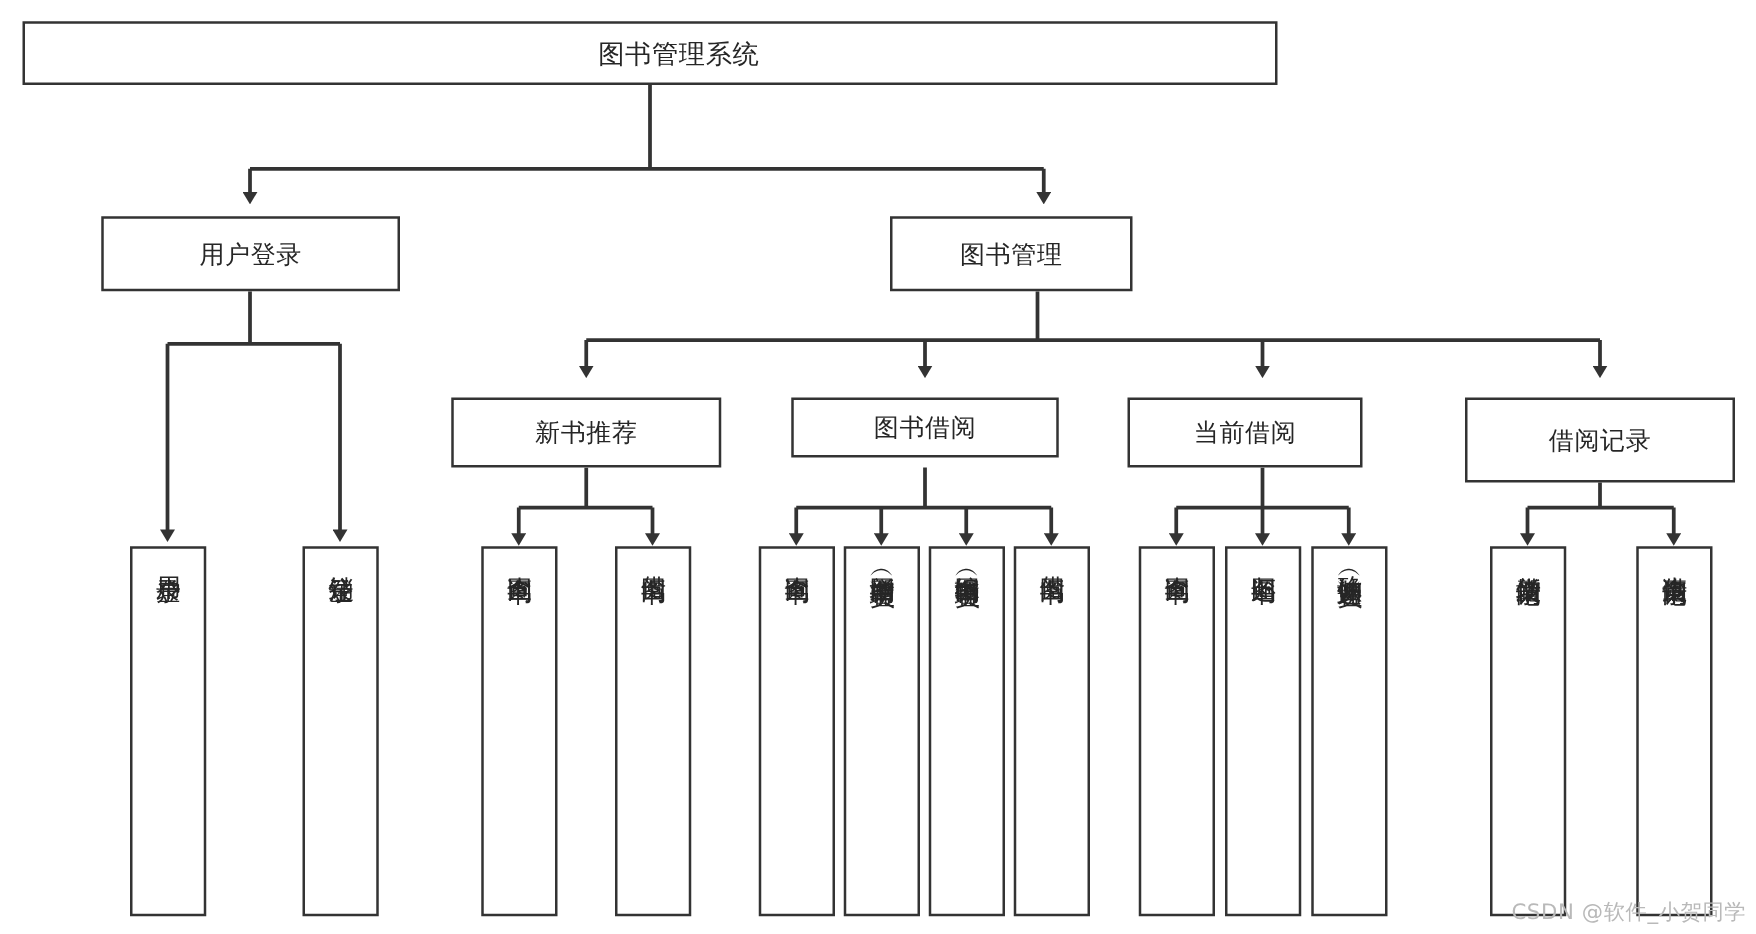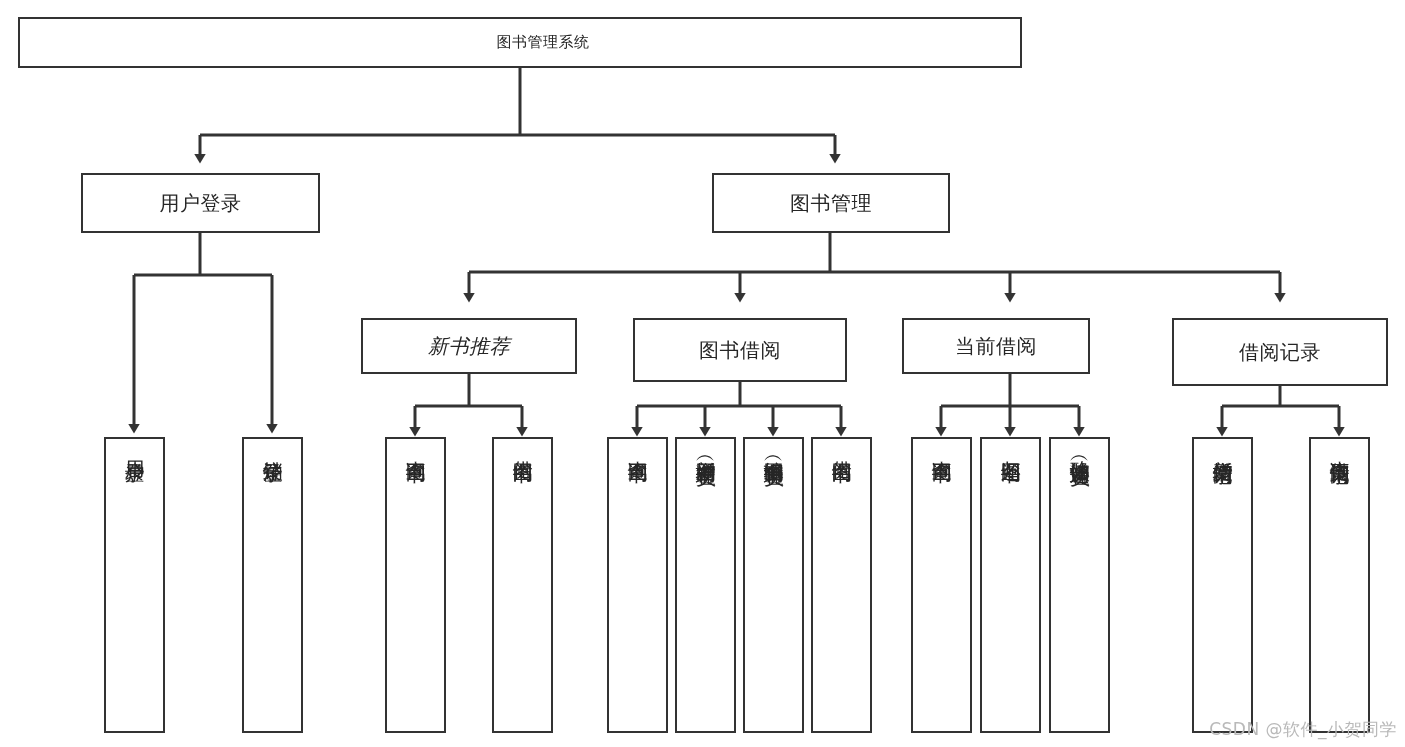--- a/index.html
+++ b/index.html
@@ -34,21 +34,21 @@
     align-items: center;
     justify-content: center;
     color: #262626;
     z-index: 2;
   }
   .node-label {
     display: block;
     text-align: center;
     letter-spacing: 0.5px;
   }
-  .node.level0 { font-size: 15px; padding-left: 46px; }
+  .node.level0 { font-size: 21px; padding-left: 46px; }
   .node.level1 { font-size: 20px; }
   .node.level2 { font-size: 20px; }
   .node.leaf {
     font-size: 20px;
     align-items: flex-start;
     padding-top: 6px;
   }
   .node.leaf .node-label {
     writing-mode: vertical-rl;
     text-orientation: upright;
@@ -125,28 +125,28 @@
     </g>
   </svg>
 
   <div class="node level0" style="left:18px; top:17px; width:1004px; height:51px;">
     <span class="node-label">图书管理系统</span>
   </div>
 
   <div class="node level1" style="left:81px; top:173px; width:239px; height:60px;">
     <span class="node-label">用户登录</span>
   </div>
-  <div class="node level1" style="left:712px; top:173px; width:238px; height:60px;">
+  <div class="node level1" style="left:712px; top:173px; width:194px; height:60px;">
     <span class="node-label">图书管理</span>
   </div>
 
-  <div class="node level2" style="left:361px; top:318px; width:216px; height:56px;font-style:italic;">
+  <div class="node level2" style="left:361px; top:318px; width:216px; height:56px;">
     <span class="node-label">新书推荐</span>
   </div>
-  <div class="node level2" style="left:633px; top:318px; width:214px; height:64px;">
+  <div class="node level2" style="left:633px; top:318px; width:214px; height:48px;">
     <span class="node-label">图书借阅</span>
   </div>
   <div class="node level2" style="left:902px; top:318px; width:188px; height:56px;">
     <span class="node-label">当前借阅</span>
   </div>
   <div class="node level2" style="left:1172px; top:318px; width:216px; height:68px;">
     <span class="node-label">借阅记录</span>
   </div>
 
   <div class="node leaf" style="left:104px; top:437px; width:61px; height:296px;">

